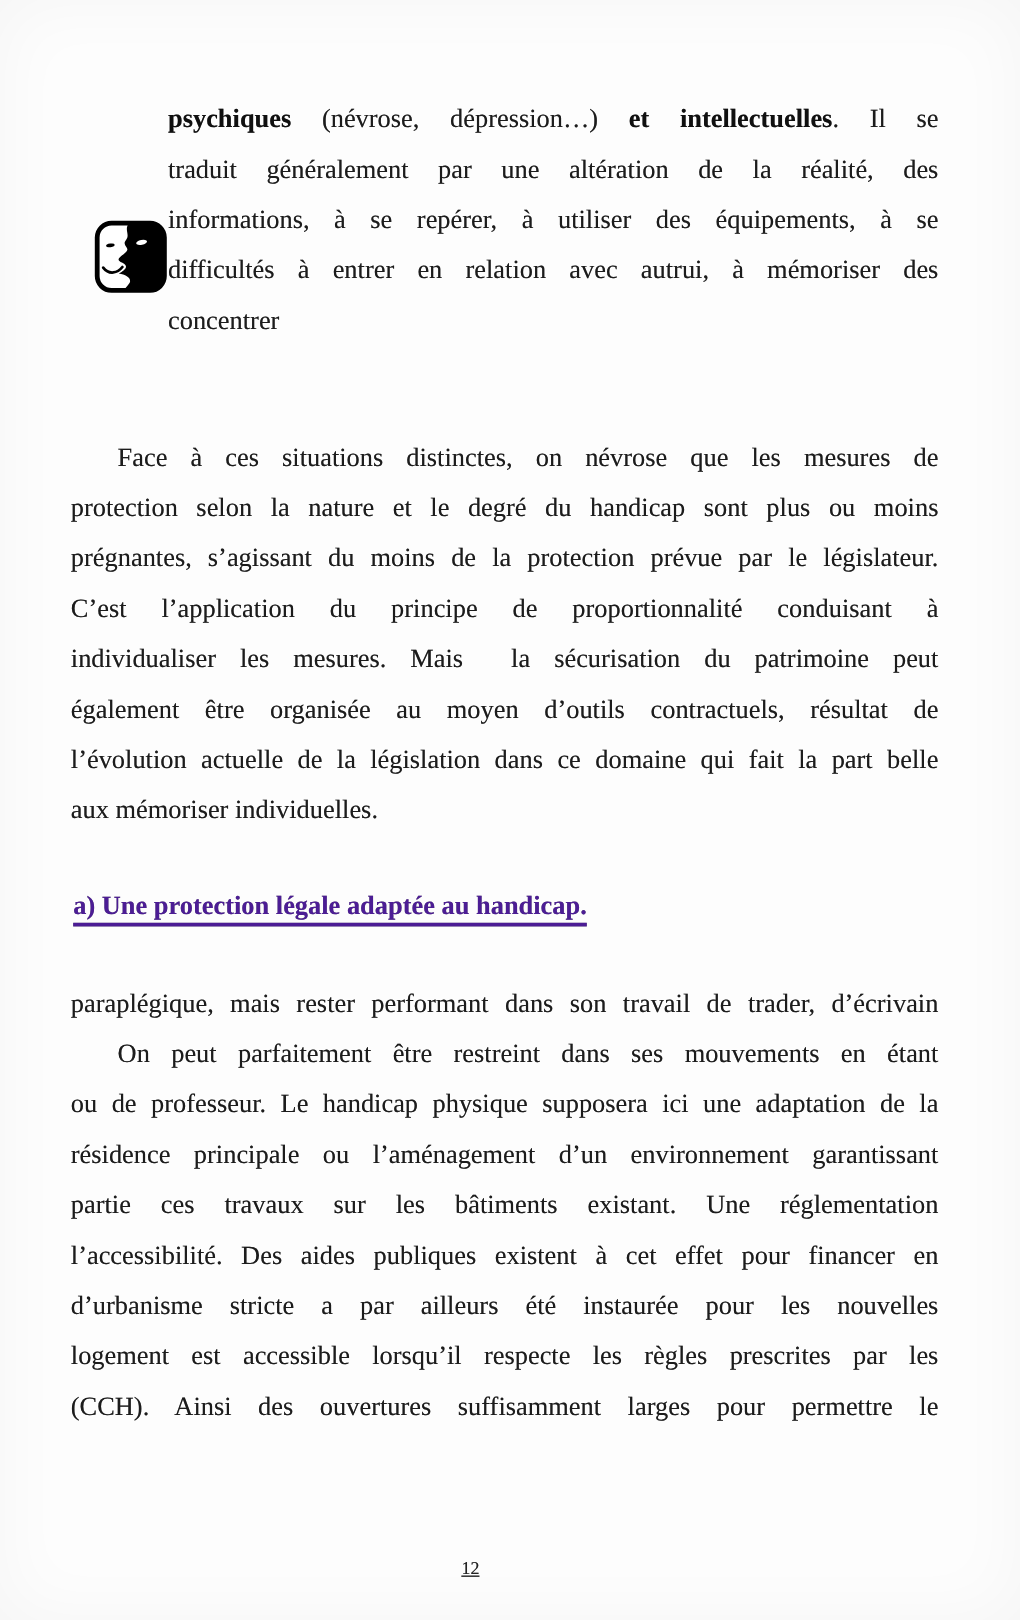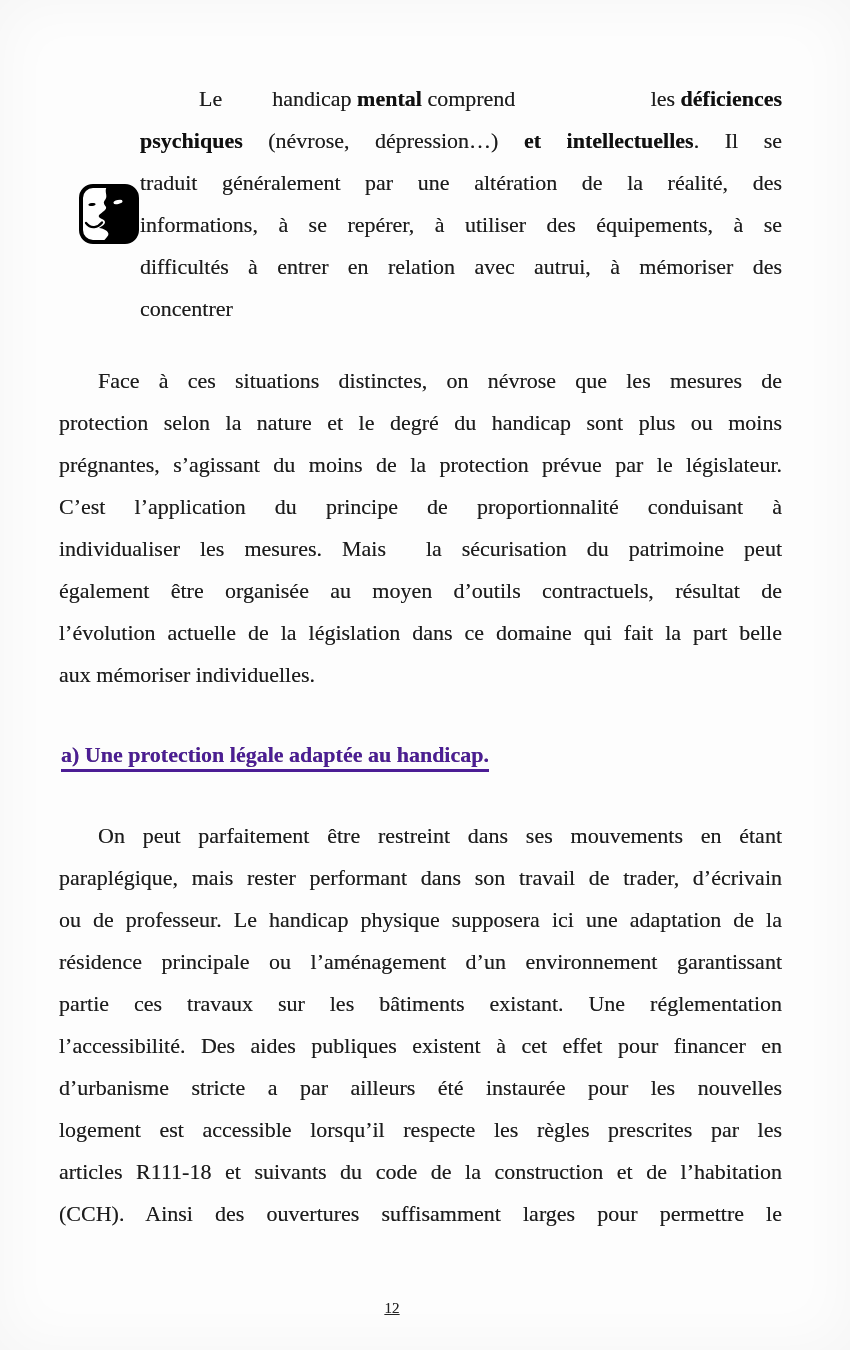--- a/index.html
+++ b/index.html
@@ -109,21 +109,20 @@
       <g clip-path="url(#ric)">
         <path d="M31 1 C 24 8 31 12 27 17 C 23 22 31 23 27 27 C 23 31 17 33 24 36 C 30 39 26 42 21 45 C 28 46 33 50 29 54 C 27 57 24 59 22 62 L 61 62 L 61 1 Z" fill="#000000"></path>
         <ellipse cx="40" cy="19" rx="4.6" ry="2" fill="#ffffff" transform="rotate(-12 40 19)"></ellipse>
       </g>
       <ellipse cx="14" cy="21.5" rx="3.6" ry="1.5" fill="#000000" transform="rotate(-8 14 21.5)"></ellipse>
       <path d="M8 40 C 13 46.5 20 44.5 24 39.5" fill="none" stroke="#000000" stroke-width="2.3" stroke-linecap="round"></path>
     </svg>
   </div>
 
   <div class="block quote-block">
-    <div class="line l0"><span>Le</span><span class="spacer"></span><span>handicap </span><b>mental</b><span> comprend</span><span class="right-anchor"><span>les </span><b>déficiences</b></span></div>
     <div class="line"><b>psychiques</b><span> (névrose, dépression…) </span><b>et intellectuelles</b><span>. Il se</span></div>
     <div>
 
     <div class="line">traduit généralement par une altération de la réalité, des</div>
         <div class="line">informations, à se repérer, à utiliser des équipements, à se</div>
         <div class="line">difficultés à entrer en relation avec autrui, à mémoriser des</div>
         <div class="line lastline">concentrer</div>
       </div>
   </div>
 
@@ -139,28 +138,27 @@
         <div class="line">l’évolution actuelle de la législation dans ce domaine qui fait la part belle</div>
         <div class="line lastline">aux mémoriser individuelles.</div>
       </div>
   </div>
 
   <div class="heading">a) Une protection légale adaptée au handicap.</div>
 
   <div class="block para-2">
     <div>
 
-    <div class="line indent">On peut parfaitement être restreint dans ses mouvements en étant</div>
-        <div class="line">paraplégique, mais rester performant dans son travail de trader, d’écrivain</div>
+    <div class="line">paraplégique, mais rester performant dans son travail de trader, d’écrivain</div>
+        <div class="line indent">On peut parfaitement être restreint dans ses mouvements en étant</div>
         <div class="line">ou de professeur. Le handicap physique supposera ici une adaptation de la</div>
         <div class="line">résidence principale ou l’aménagement d’un environnement garantissant</div>
         <div class="line">partie ces travaux sur les bâtiments existant. Une réglementation</div>
         <div class="line">l’accessibilité. Des aides publiques existent à cet effet pour financer en</div>
         <div class="line">d’urbanisme stricte a par ailleurs été instaurée pour les nouvelles</div>
         <div class="line">logement est accessible lorsqu’il respecte les règles prescrites par les</div>
-        <div class="line">articles R111-18 et suivants du code de la construction et de l’habitation</div>
         <div class="line">(CCH). Ainsi des ouvertures suffisamment larges pour permettre le</div>
       </div>
   </div>
 
   <div class="pagenum">12</div>
 
 </div>
 
 </body></html>

